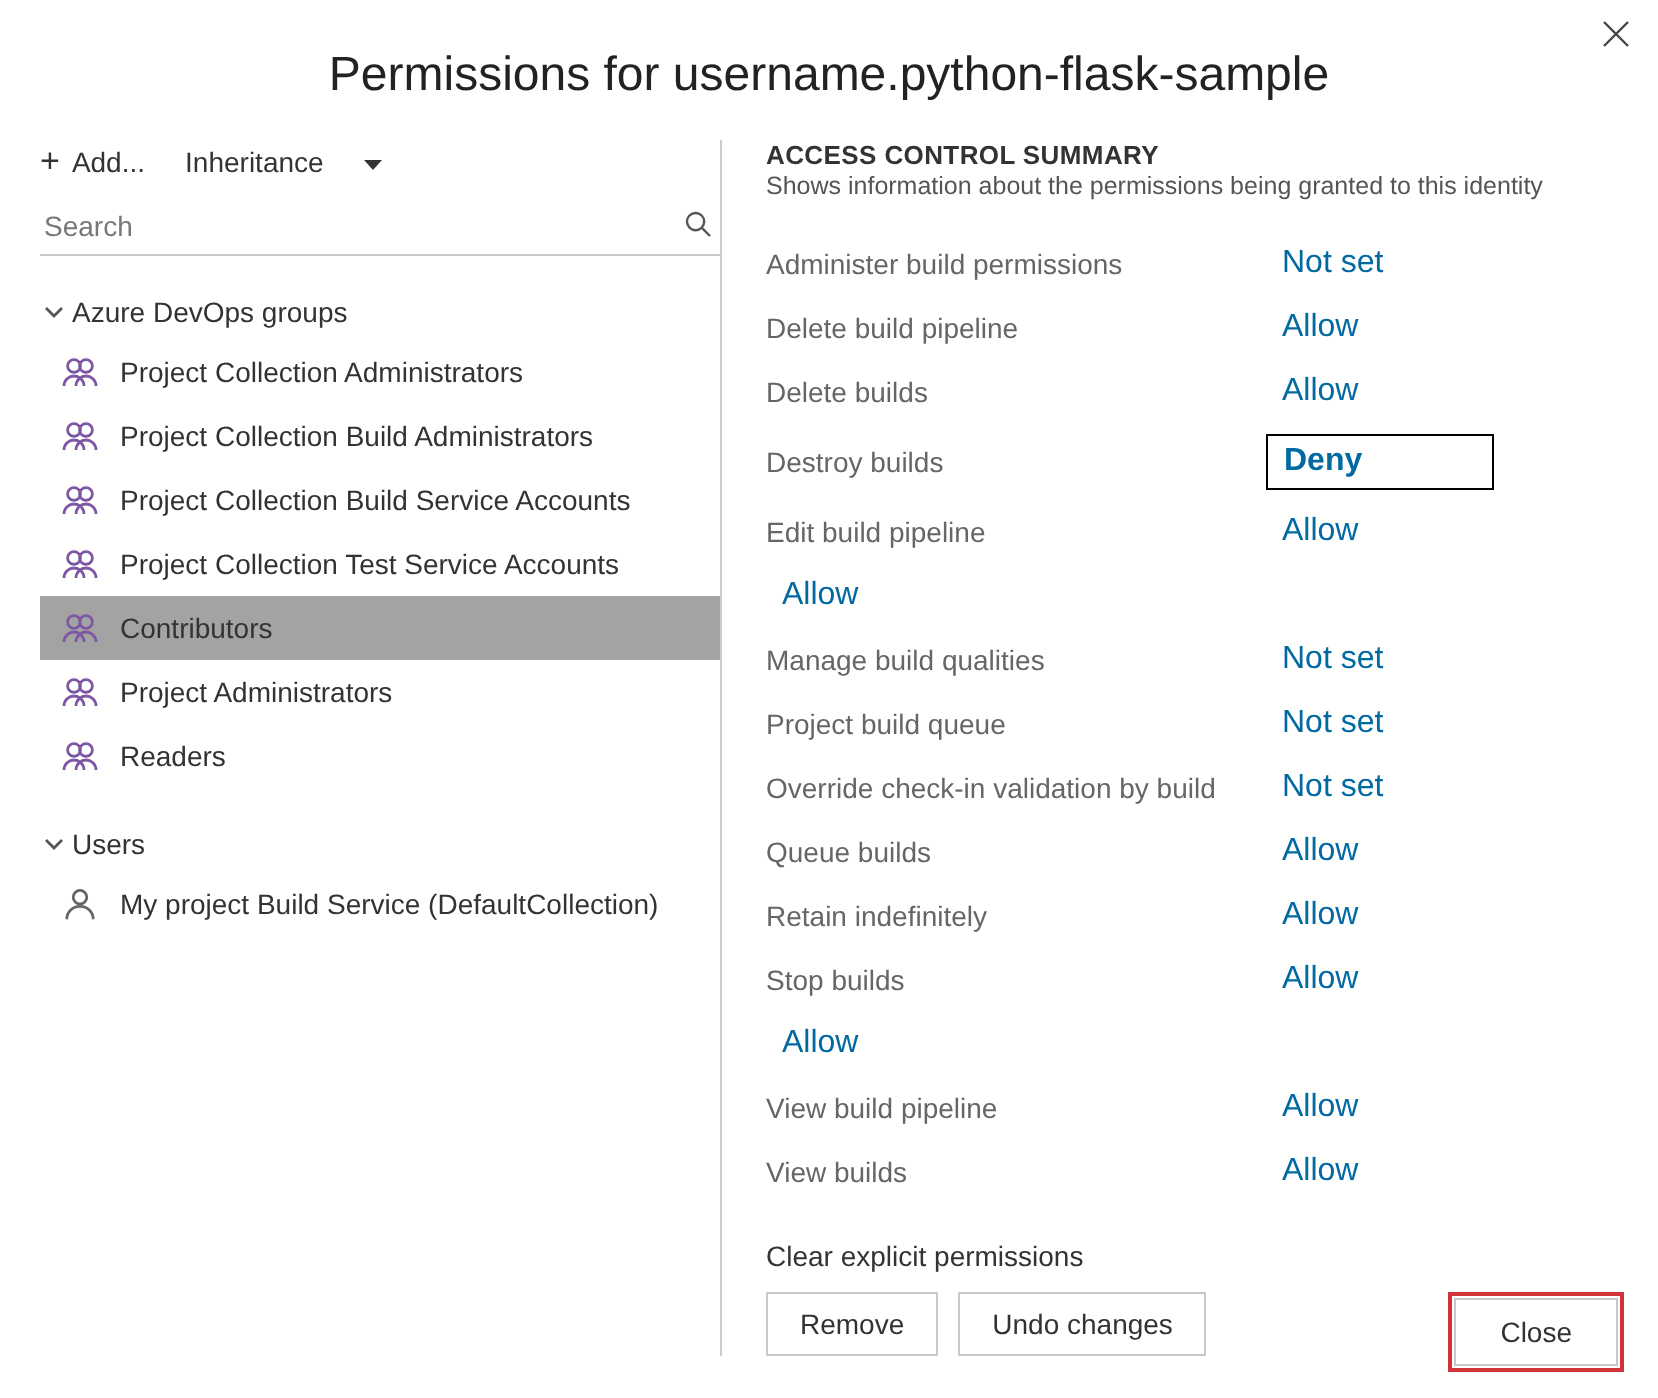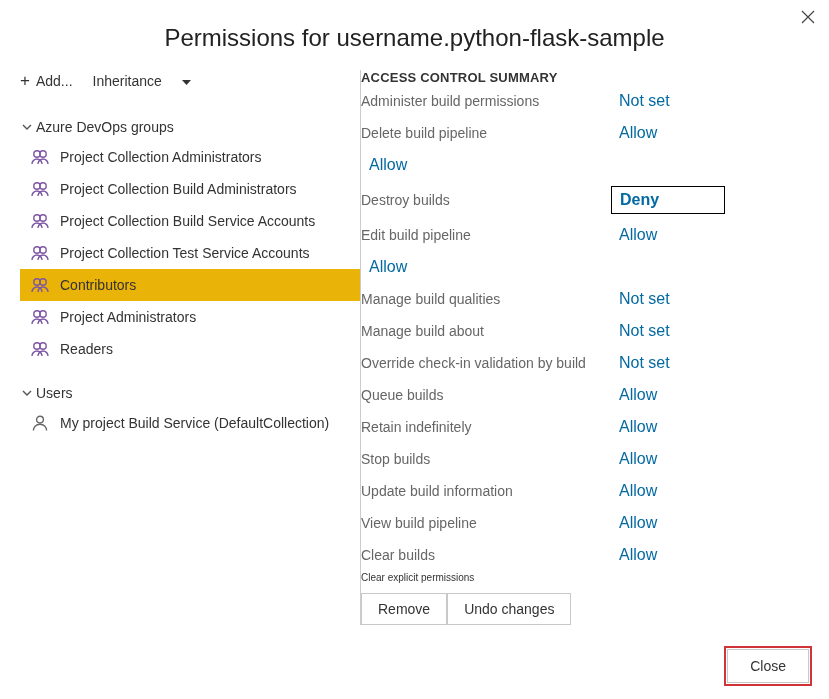--- a/index.html
+++ b/index.html
@@ -99,33 +99,34 @@
     }
     .identity-row {
       display: flex;
       align-items: center;
       gap: 10px;
       padding: 6px 6px 6px 10px;
       cursor: pointer;
       border-radius: 0;
     }
     .identity-row.selected {
-      background: #eab308;
+      background: #a3a3a3;
     }
     .ico {
       width: 20px;
       height: 20px;
       display: flex;
       align-items: center;
       justify-content: center;
       flex-shrink: 0;
     }
     .right-col {
       flex: 1;
       border-left: 1px solid #ccc;
+      padding-left: 22px;
       min-height: 540px;
     }
     .acs-title {
       font-weight: 700;
       font-size: 13px;
       letter-spacing: 0.2px;
       color: #333;
     }
     .acs-sub {
       font-size: 12.5px;
@@ -151,28 +152,28 @@
       color: #0369a1;
       font-size: 16px;
       padding: 2px 8px;
     }
     .perm-val.boxed-deny {
       border: 1.5px solid #000;
       font-weight: 700;
       padding: 4px 8px;
     }
     .clear-label {
-      margin-top: 1px;
+      margin-top: 18px;
       margin-bottom: 10px;
       color: #333;
-      font-size: 10px;
+      font-size: 14px;
     }
     .btn-row {
       display: flex;
-      gap: 0;
+      gap: 10px;
     }
     .btn {
       border: 1px solid #c8c8c8;
       background: #fff;
       padding: 7px 16px;
       font-size: 14px;
       font-family: inherit;
       cursor: pointer;
       color: #333;
     }
@@ -211,20 +212,29 @@
       <div class="inherit-btn">
         <span>Inheritance</span>
         <span>
           <svg width="9" height="6" viewBox="0 0 9 6">
               <path d="M0 0 L4.5 5 L9 0 Z" fill="#333"></path>
             </svg>
         </span>
       </div>
     </div>
 
+    <div class="search-wrap">
+      <input class="search-input" type="text" placeholder="Search" style="">
+      <span class="search-icon">
+        <svg width="14" height="14" viewBox="0 0 14 14">
+            <circle cx="5.8" cy="5.8" r="4.3" stroke="#555" stroke-width="1.2" fill="none"></circle>
+            <line x1="9.2" y1="9.2" x2="13" y2="13" stroke="#555" stroke-width="1.2"></line>
+          </svg>
+      </span>
+    </div>
 
     <div class="group-header">
       <span class="chev">
         <svg width="10" height="10" viewBox="0 0 10 10">
             <path d="M1 3 L5 7 L9 3" stroke="#555" stroke-width="1.4" fill="none"></path>
           </svg>
       </span>
       <span>Azure DevOps groups</span>
     </div>
 
@@ -326,78 +336,79 @@
             </svg>
           </span>
           <span>My project Build Service (DefaultCollection)</span>
         </div>
       </div>
 
   </div>
 
   <div class="right-col">
     <div class="acs-title">ACCESS CONTROL SUMMARY</div>
+    <div class="acs-sub">Shows information about the permissions being granted to this identity</div>
 
     <div class="perm-table" id="perm-table">
         <div class="perm-row">
           <div class="perm-name">Administer build permissions</div>
           <div class="perm-val">Not set</div>
         </div>
         <div class="perm-row">
           <div class="perm-name">Delete build pipeline</div>
           <div class="perm-val">Allow</div>
         </div>
         <div class="perm-row">
+          <div class="perm-name">Delete builds</div>
           <div class="perm-val">Allow</div>
         </div>
         <div class="perm-row">
           <div class="perm-name">Destroy builds</div>
           <div class="perm-val boxed-deny">Deny</div>
         </div>
         <div class="perm-row">
           <div class="perm-name">Edit build pipeline</div>
           <div class="perm-val">Allow</div>
         </div>
         <div class="perm-row">
           <div class="perm-val">Allow</div>
         </div>
         <div class="perm-row">
           <div class="perm-name">Manage build qualities</div>
           <div class="perm-val">Not set</div>
         </div>
         <div class="perm-row">
-          <div class="perm-name">Manage build about</div>
+          <div class="perm-name">Project build queue</div>
           <div class="perm-val">Not set</div>
         </div>
         <div class="perm-row">
           <div class="perm-name">Override check-in validation by build</div>
           <div class="perm-val">Not set</div>
         </div>
         <div class="perm-row">
           <div class="perm-name">Queue builds</div>
           <div class="perm-val">Allow</div>
         </div>
         <div class="perm-row">
           <div class="perm-name">Retain indefinitely</div>
           <div class="perm-val">Allow</div>
         </div>
         <div class="perm-row">
           <div class="perm-name">Stop builds</div>
           <div class="perm-val">Allow</div>
         </div>
         <div class="perm-row">
-          <div class="perm-name">Update build information</div>
           <div class="perm-val">Allow</div>
         </div>
         <div class="perm-row">
           <div class="perm-name">View build pipeline</div>
           <div class="perm-val">Allow</div>
         </div>
         <div class="perm-row">
-          <div class="perm-name">Clear builds</div>
+          <div class="perm-name">View builds</div>
           <div class="perm-val">Allow</div>
         </div>
       </div>
 
     <div class="clear-label">Clear explicit permissions</div>
 
     <div class="btn-row">
       <button class="btn">Remove</button>
       <button class="btn">Undo changes</button>
     </div>

